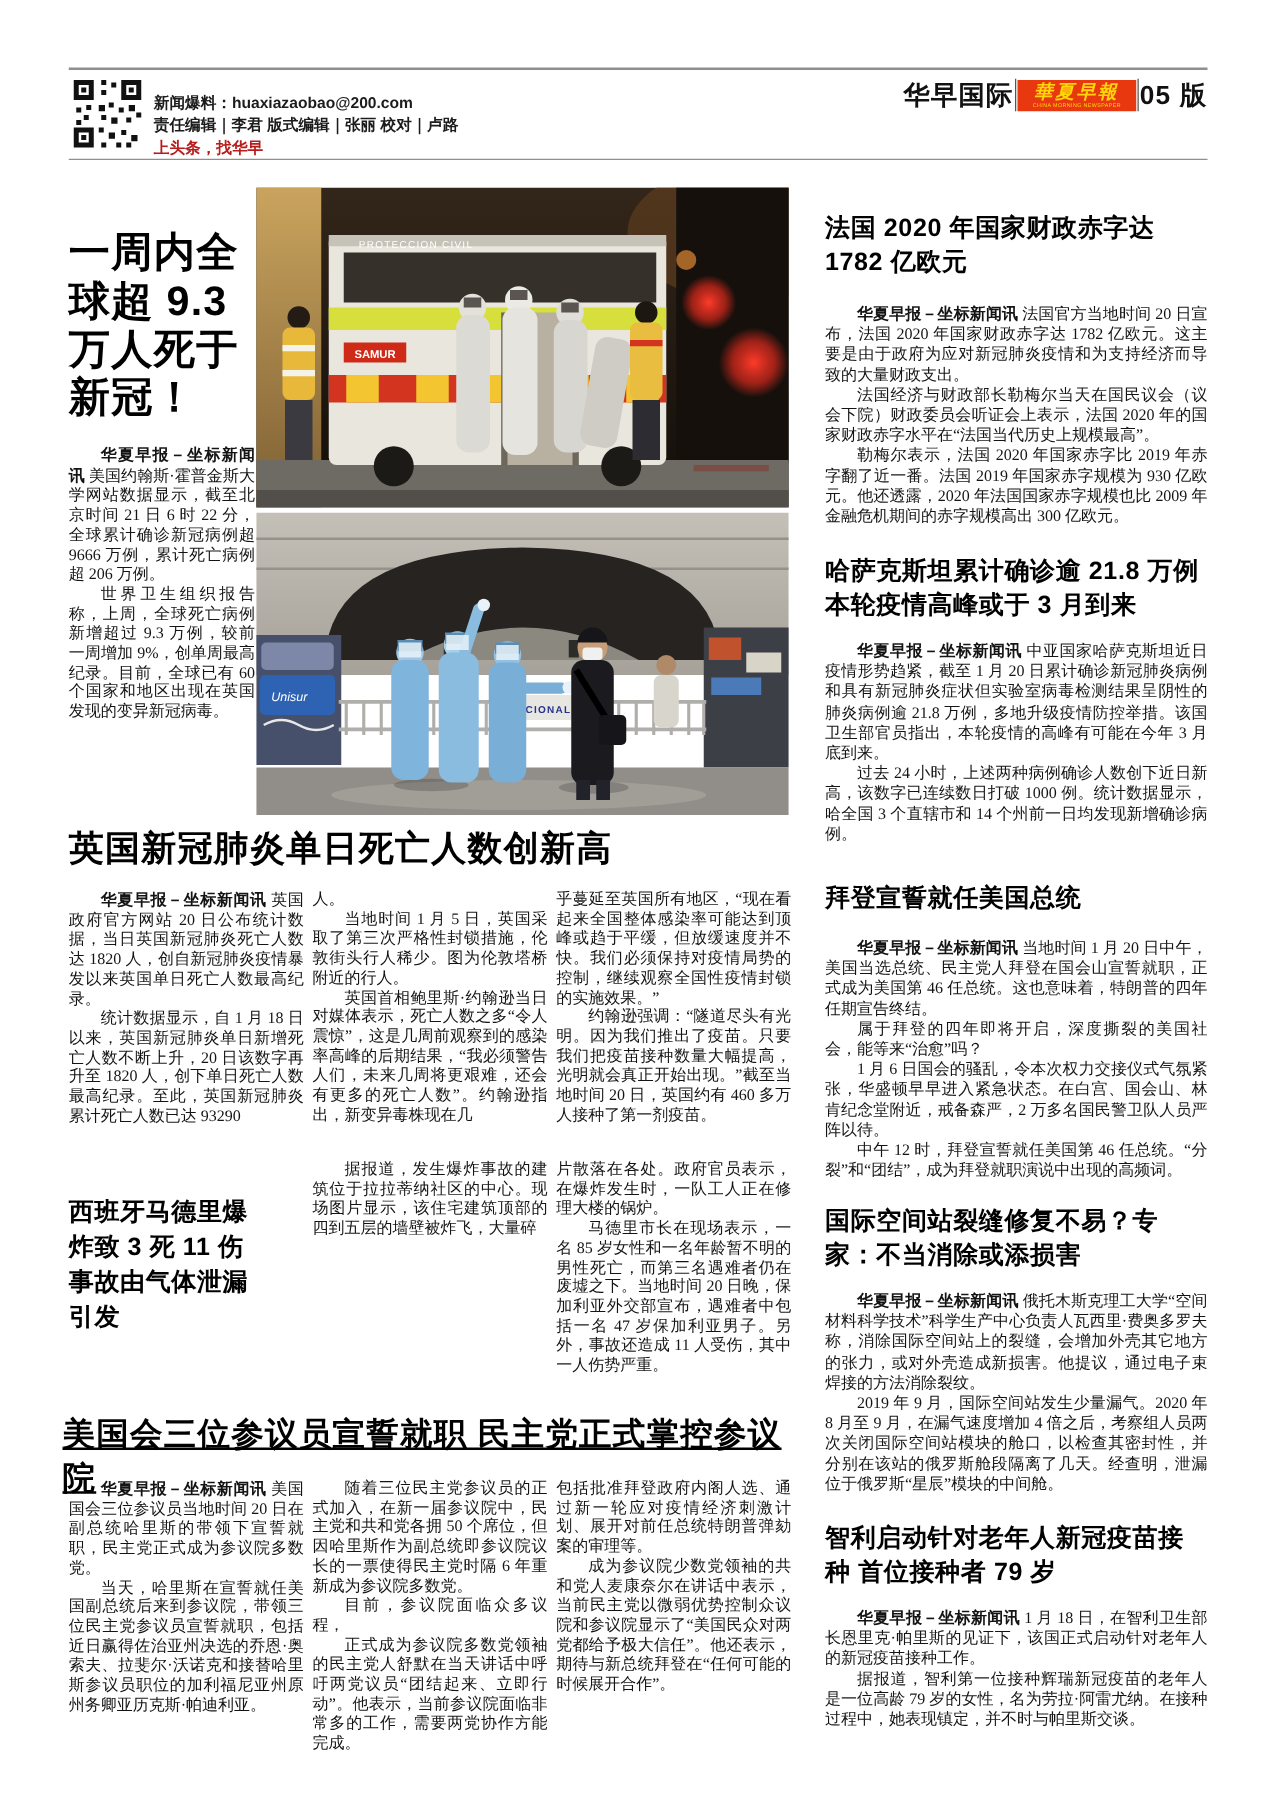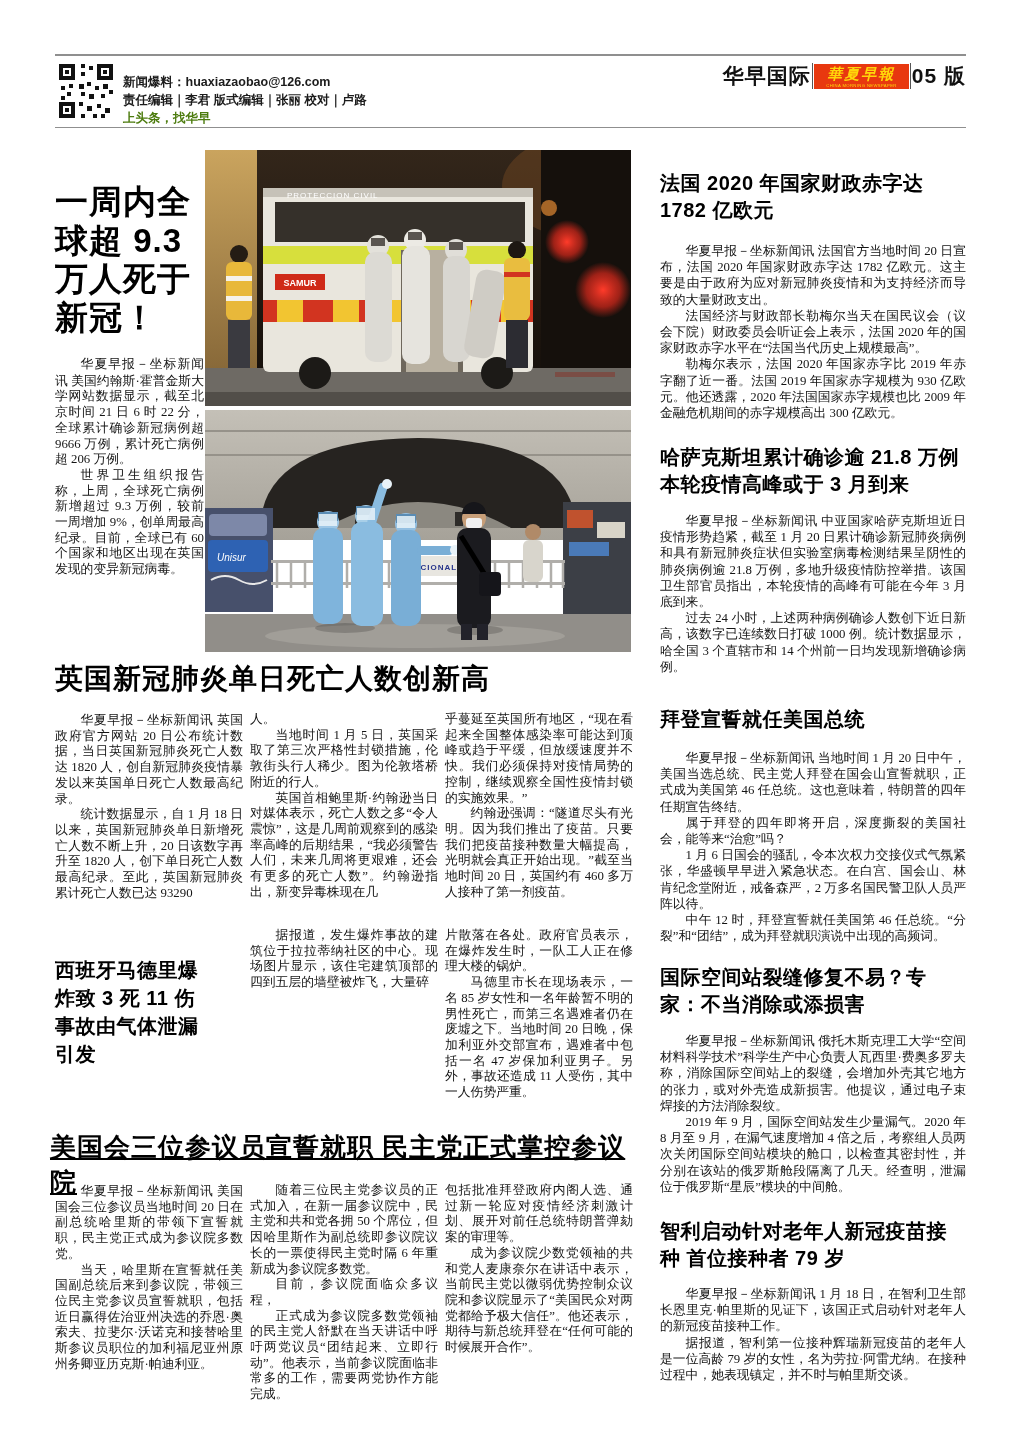--- a/index.html
+++ b/index.html
@@ -5,32 +5,32 @@
   * { margin:0; padding:0; box-sizing:border-box; }
   html,body { background:#ffffff; }
   .page { position:relative; width:1021px; height:1437px; background:#fff; overflow:hidden;
           font-family:"Liberation Serif","DejaVu Serif",serif; color:#141414; }
   .abs { position:absolute; }
   .hrule { background:#8f8f8f; }
   h1,h2 { font-family:"Liberation Sans","DejaVu Sans",sans-serif; color:#000; font-weight:800; margin:0; }
 
   
   .hdr-text { font-family:"Liberation Sans","DejaVu Sans",sans-serif; font-size:12.5px; line-height:18px; font-weight:700; color:#1c1c1c; }
-  .slogan { color:#4d7c0f; }
+  .slogan { color:#b91c1c; }
   .hdr-right { display:flex; align-items:center; gap:1px; font-family:"Liberation Sans","DejaVu Sans",sans-serif; }
   .section-title,.page-no { font-size:21px; font-weight:600; color:#111; letter-spacing:1px; white-space:nowrap; }
   .vbar { width:1px; height:26px; background:#555; }
   .brand-box { background:#e8380f; padding:2px 6px 1px 6px; text-align:center; }
   .brand { color:#ffd60a; font-size:15px; font-weight:800; letter-spacing:2px; line-height:16px; white-space:nowrap;font-style:italic; }
   .brand-sub { color:#ffd60a; font-size:5px; letter-spacing:.4px; line-height:6px; white-space:nowrap; transform:scale(.85); }
 
   
   .para { text-indent:2em; text-align:justify; }
   .para.cont { text-indent:0; }
-  .para strong { font-family:"Liberation Sans","DejaVu Sans",sans-serif; font-weight:400; }
+  .para strong { font-family:"Liberation Sans","DejaVu Sans",sans-serif; font-weight:700; }
   .body-sm { font-size:12.8px; line-height:15.7px; }
   .body-r  { font-size:12.8px; line-height:16.2px; }
 
   .lead-title  { font-size:33px; line-height:38.5px; letter-spacing:1px; }
   .big-title   { letter-spacing:1px; }
   .r-title     { font-size:20px; line-height:27px; letter-spacing:.5px; }
   .spain-title { font-size:20px; line-height:28px; letter-spacing:.5px; }
 
   .photo { display:block; }
   .ph-label { font-family:"Liberation Sans","DejaVu Sans",sans-serif; fill:#fff; }
@@ -77,21 +77,21 @@
         <rect x="6" y="44" width="8" height="8"></rect>
       </g>
     <g fill="#111">
         <rect x="8" y="8" width="4" height="4"></rect>
         <rect x="46" y="8" width="4" height="4"></rect>
         <rect x="8" y="46" width="4" height="4"></rect>
       </g>
   </svg>
 
   <div class="abs" style="left:123px;top:73px;">
-    <div class="hdr-text">新闻爆料：huaxiazaobao@126.com</div>
+    <div class="hdr-text">新闻爆料：huaxiazaobao@200.com</div>
     <div class="hdr-text">责任编辑｜李君 版式编辑｜张丽 校对｜卢路</div>
     <div class="hdr-text slogan">上头条，找华早</div>
   </div>
 
   <div class="abs hdr-right" style="right:55px;top:62px;">
     <span class="section-title">华早国际</span>
     <span class="vbar"></span>
     <span class="brand-box">
       <div class="brand">華夏早報</div>
       <div class="brand-sub">CHINA MORNING NEWSPAPER</div>

